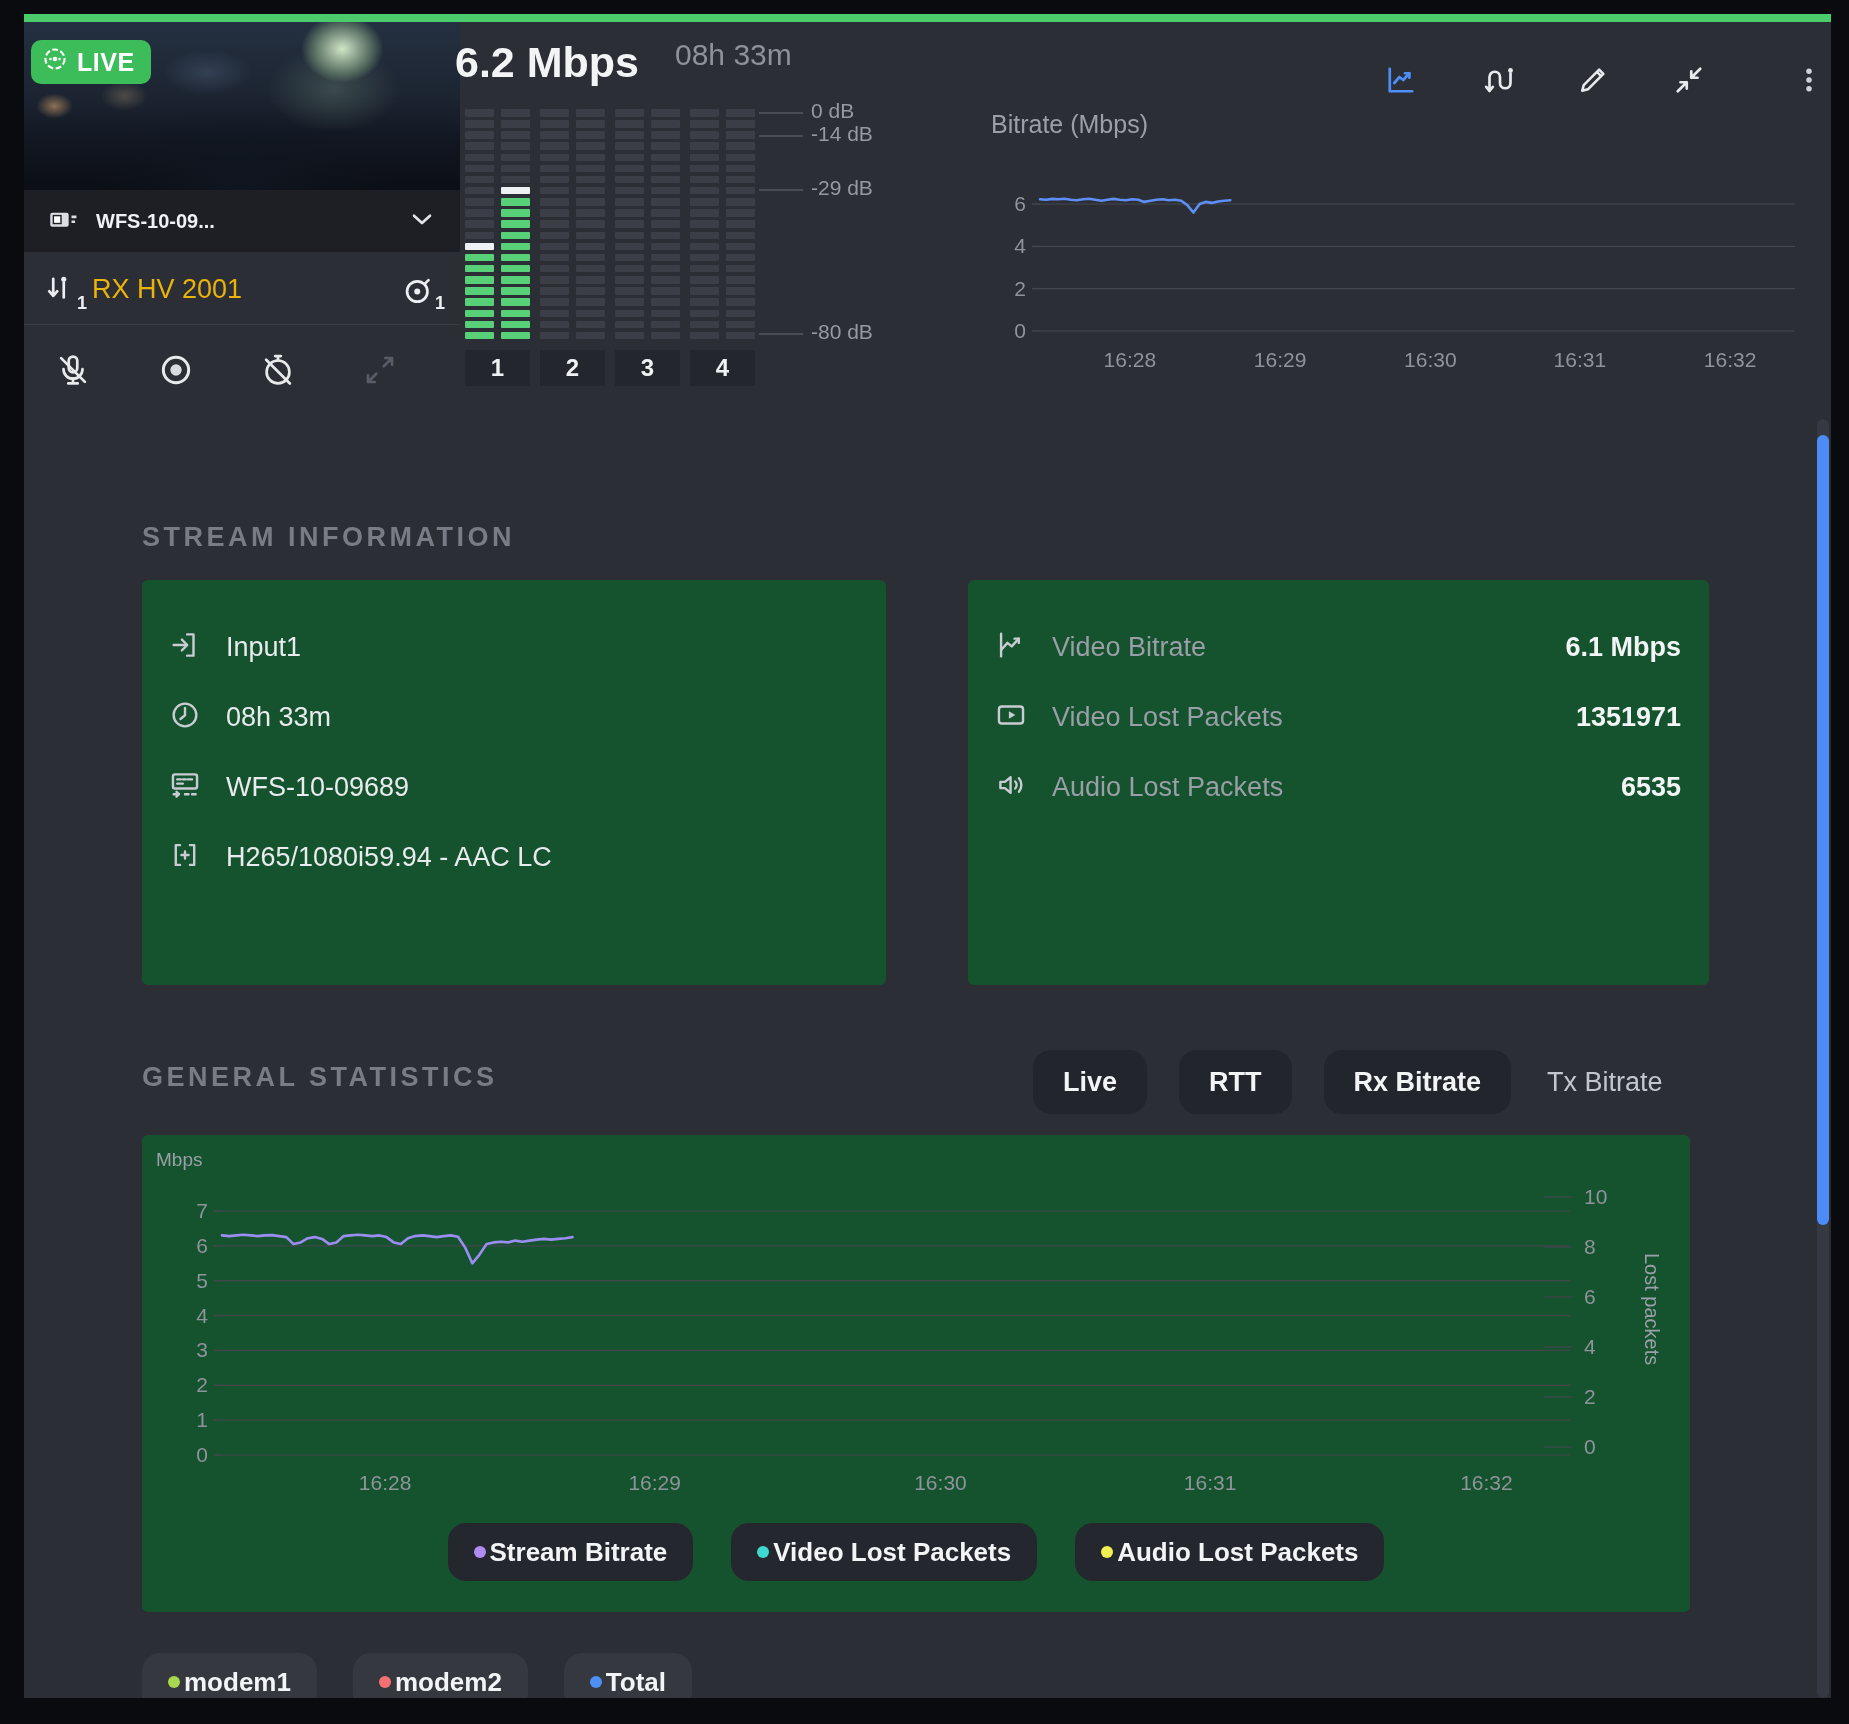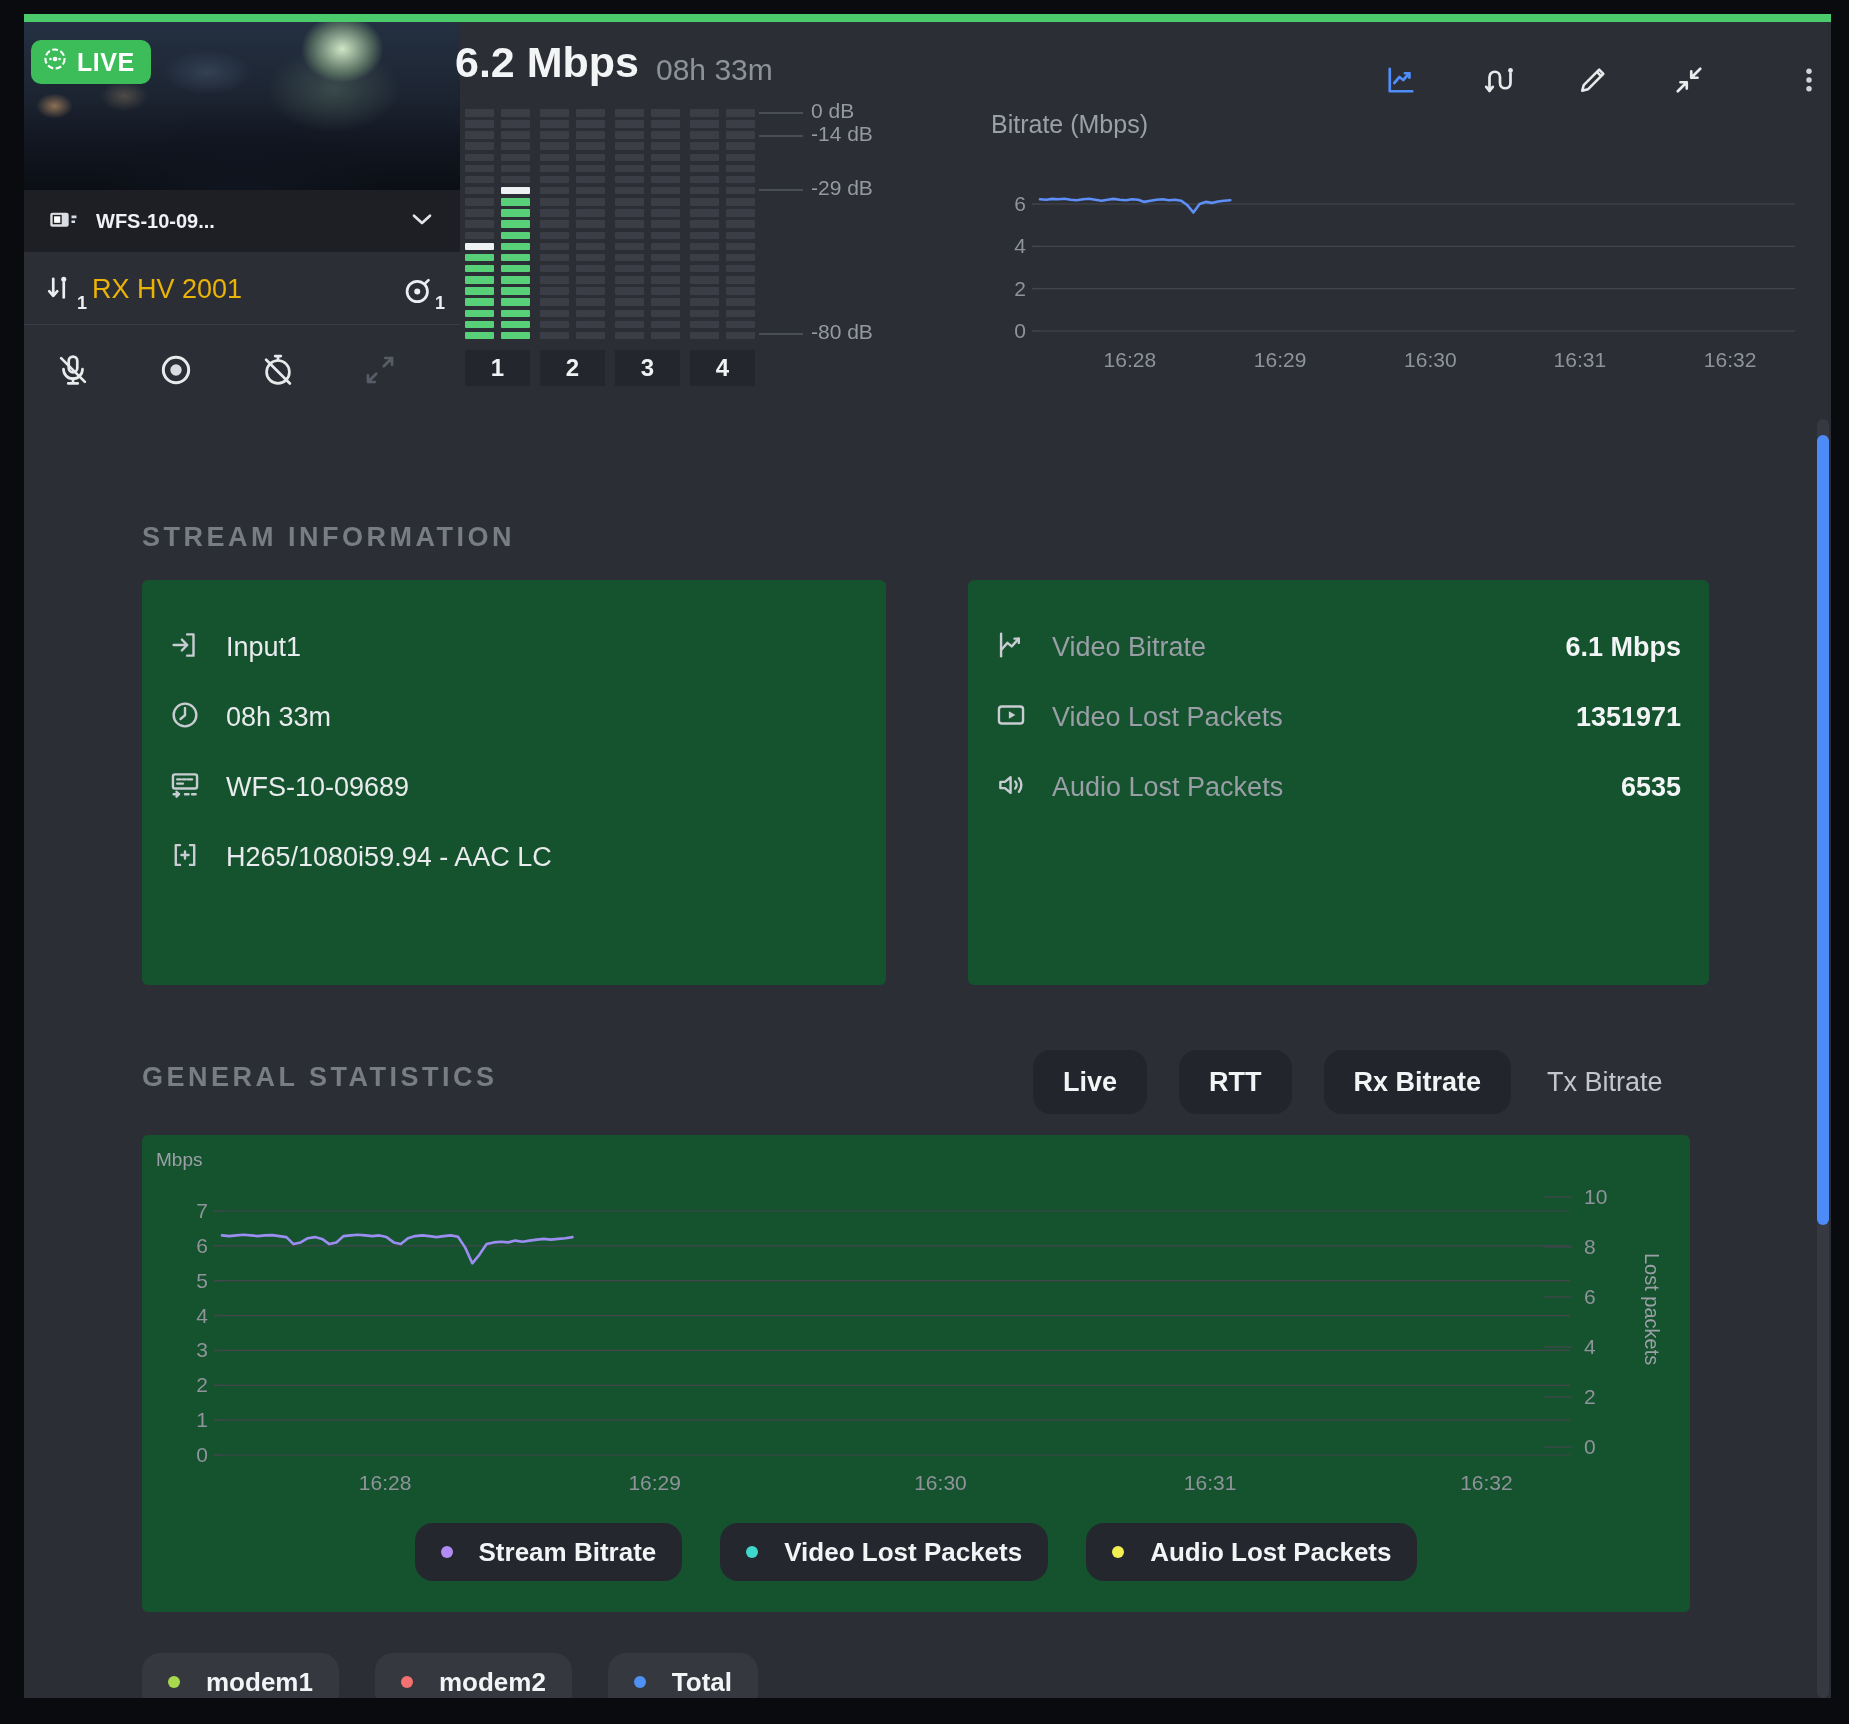--- a/index.html
+++ b/index.html
@@ -29,21 +29,21 @@
   .rx-row { left:0; top:241px; width:436px; height:70px; border-bottom:1px solid #3a3d45;
     display:flex; align-items:center; padding:0 24px 0 18px; gap:14px; }
   .rx-row .lbl { font-size:27px; font-weight:500; color:#eab308; }
   .rx-row .tally { margin-left:auto; }
   .controls-row { left:0; top:316px; width:436px; height:84px;
     display:flex; align-items:center; justify-content:space-between; padding:0 62px 0 30px; }
   .icon-sub { position:relative; display:inline-flex; }
   .icon-sub i { position:absolute; right:-9px; bottom:-6px; font-style:normal; font-size:18px; font-weight:bold; color:#eceef1; }
 
   
-  .big-stat { left:431px; top:24px; display:flex; align-items:flex-end; gap:17px; }
+  .big-stat { left:431px; top:24px; display:flex; align-items:flex-start; gap:36px; }
   .big-stat .rate { font-size:43px; font-weight:bold; color:#f3f4f6; }
   .big-stat .uptime { font-size:30px; color:#8d9199; }
 
   
   .meters { left:441px; top:95px; display:flex; gap:10px; }
   .meter-col { width:65px; }
   .meter-bars { display:flex; gap:7px; justify-content:center; }
   .meter-bar { width:29px; display:flex; flex-direction:column; gap:3.65px; }
   .seg { height:7.5px; width:100%; background:#3b3e46; border-radius:1px; }
   .seg.on { background:#57d077; }
@@ -76,21 +76,21 @@
   .filter-pill { height:64px; padding:0 30px; border-radius:18px; background:#23252c;
     display:flex; align-items:center; font-size:27px; font-weight:bold; color:#f2f4f6; }
   .filter-pill.plain { background:transparent; font-weight:500; color:#c3c6cd; padding:0 4px; }
 
   .gs-panel { left:118px; top:1121px; width:1548px; height:477px; }
   .gs-unit { position:absolute; left:14px; top:14px; font-size:19px; color:#9ba0a8; }
   .gs-rlabel { position:absolute; left:1498px; top:118px; font-size:20px; color:#9ba0a8;
     writing-mode:vertical-rl; }
   .legend { position:absolute; left:0; right:0; top:388px; display:flex; justify-content:center; gap:38px; }
   .legend-pill, .modem-pill { height:58px; padding:0 26px; border-radius:18px; background:#25272e;
-    display:flex; align-items:center; gap:26px; font-size:26px; font-weight:bold; color:#f2f4f6; }
+    display:flex; align-items:center; gap:4px; font-size:26px; font-weight:bold; color:#f2f4f6; }
   .dot { width:12px; height:12px; border-radius:50%; }
   .modems { left:118px; top:1639px; display:flex; gap:36px; }
   .modem-pill { background:#35383f; height:58px; }
 
   .scroll-track { left:1793px; top:405px; width:12px; height:1279px; background:#363941; border-radius:6px; }
   .scroll-thumb { left:1793px; top:421px; width:12px; height:790px; border-radius:6px; }
 </style>
 </head>
 <body>
 

